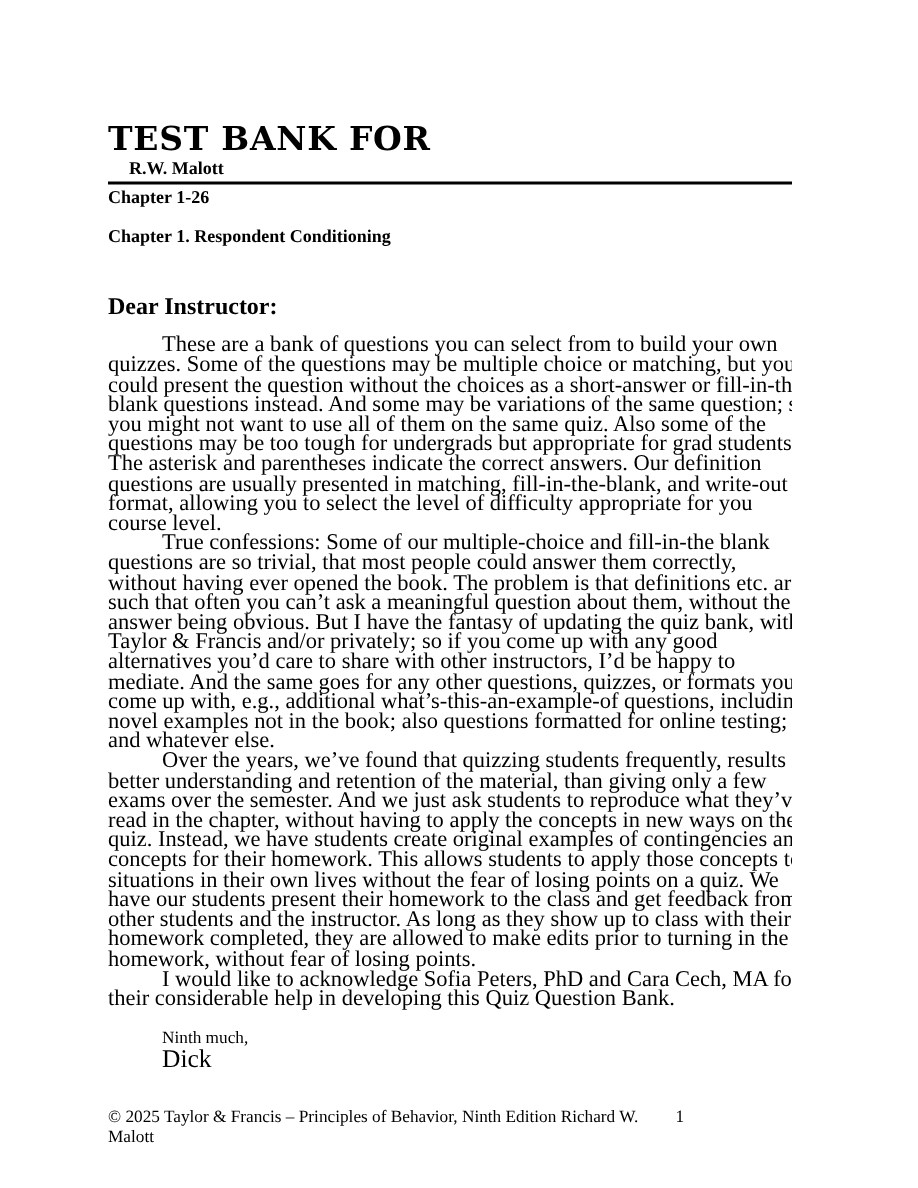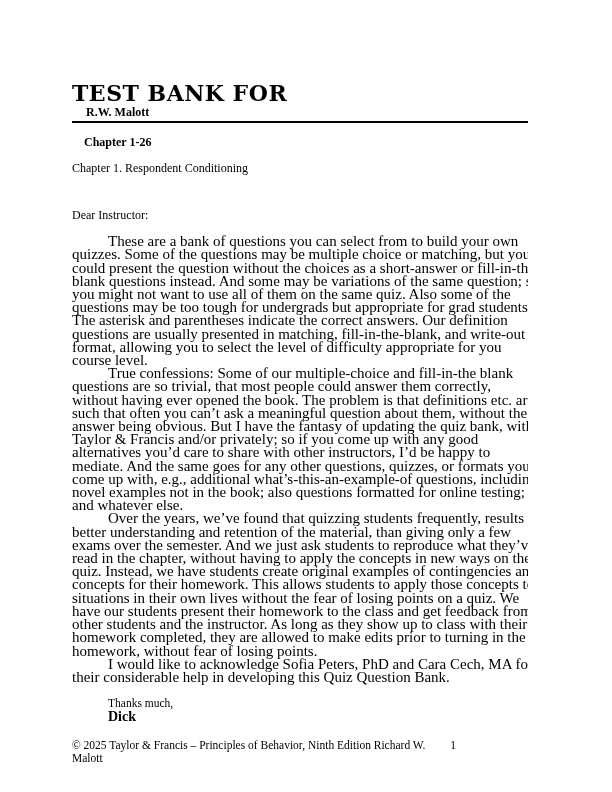--- a/index.html
+++ b/index.html
@@ -46,55 +46,55 @@
   }
   .header-rule {
     border: none;
     border-top: 2px solid #000000;
     margin: 2px 0 1px 0;
   }
   .chapter-range {
     font-size: 12px;
     font-weight: bold;
     line-height: 14px;
-    margin: 12px;
+    margin: 0;
   }
   .chapter-heading {
     font-size: 12px;
-    font-weight: normal;
+    font-weight: bold;
     line-height: 14px;
     margin: 12px 0 0 0;
   }
   .salutation {
-    font-size: 12px;
+    font-size: 16px;
     line-height: 13.2px;
     margin: 34px 0 0 0;
+    font-weight: bold;
   }
   p.body {
     font-size: 15px;
     line-height: 13.2px;
     margin: 0;
     text-indent: 36px;
     text-align: left;
   }
   p.body.first {
     margin-top: 13px;
   }
   .closing {
     font-size: 11.5px;
     line-height: 13.2px;
     margin: 13px 0 0 0;
     text-indent: 36px;
   }
   .signature {
-    font-size: 14px;
+    font-size: 17px;
     line-height: 13.2px;
     margin: 0;
     text-indent: 36px;
-    font-weight: bold;
   }
   .footer {
     position: absolute;
     left: 72px;
     right: 72px;
     top: 739px;
     display: flex;
     justify-content: flex-end;
     font-size: 11.5px;
     line-height: 13.2px;
@@ -113,21 +113,21 @@
       <div class="chapter-range">Chapter 1-26</div>
       <div class="chapter-heading">Chapter 1. Respondent Conditioning</div>
     </div>
 
     <div class="letter">
       <div class="salutation">Dear Instructor:</div>
       <p class="body first">These are a bank of questions you can select from to build your own quizzes. Some of the questions may be multiple choice or matching, but you could present the question without the choices as a short-answer or fill-in-the-blank questions instead. And some may be variations of the same question; so you might not want to use all of them on the same quiz. Also some of the questions may be too tough for undergrads but appropriate for grad students. The asterisk and parentheses indicate the correct answers. Our definition questions are usually presented in matching, fill-in-the-blank, and write-out format, allowing you to select the level of difficulty appropriate for you course level.</p>
       <p class="body">True confessions: Some of our multiple-choice and fill-in-the blank questions are so trivial, that most people could answer them correctly, without having ever opened the book. The problem is that definitions etc. are such that often you can’t ask a meaningful question about them, without the answer being obvious. But I have the fantasy of updating the quiz bank, with Taylor &amp; Francis and/or privately; so if you come up with any good alternatives you’d care to share with other instructors, I’d be happy to mediate. And the same goes for any other questions, quizzes, or formats you come up with, e.g., additional what’s-this-an-example-of questions, including novel examples not in the book; also questions formatted for online testing; and whatever else.</p>
       <p class="body">Over the years, we’ve found that quizzing students frequently, results in better understanding and retention of the material, than giving only a few exams over the semester. And we just ask students to reproduce what they’ve read in the chapter, without having to apply the concepts in new ways on the quiz. Instead, we have students create original examples of contingencies and concepts for their homework. This allows students to apply those concepts to situations in their own lives without the fear of losing points on a quiz. We have our students present their homework to the class and get feedback from other students and the instructor. As long as they show up to class with their homework completed, they are allowed to make edits prior to turning in the homework, without fear of losing points.</p>
       <p class="body">I would like to acknowledge Sofia Peters, PhD and Cara Cech, MA for their considerable help in developing this Quiz Question Bank.</p>
-      <div class="closing">Thanks much,</div>
+      <div class="closing">Ninth much,</div>
       <div class="signature">Dick</div>
     </div>
 
   </div>
 
   <div class="footer">
     <span>© 2025 Taylor &amp; Francis – Principles of Behavior, Ninth Edition Richard W. Malott</span>
     <span>1</span>
   </div>
 </div>

